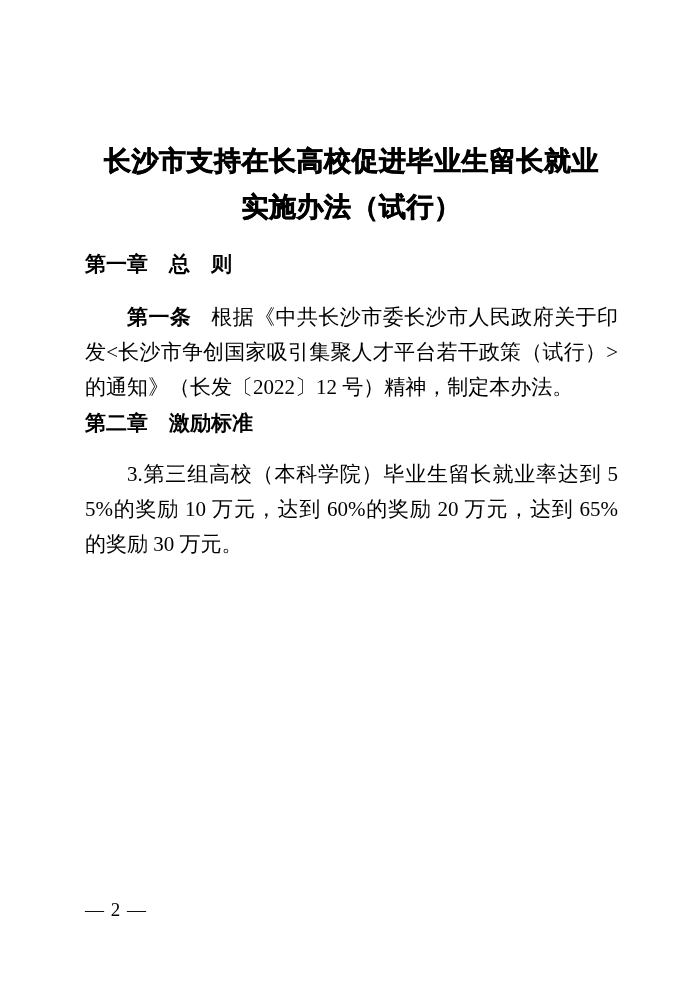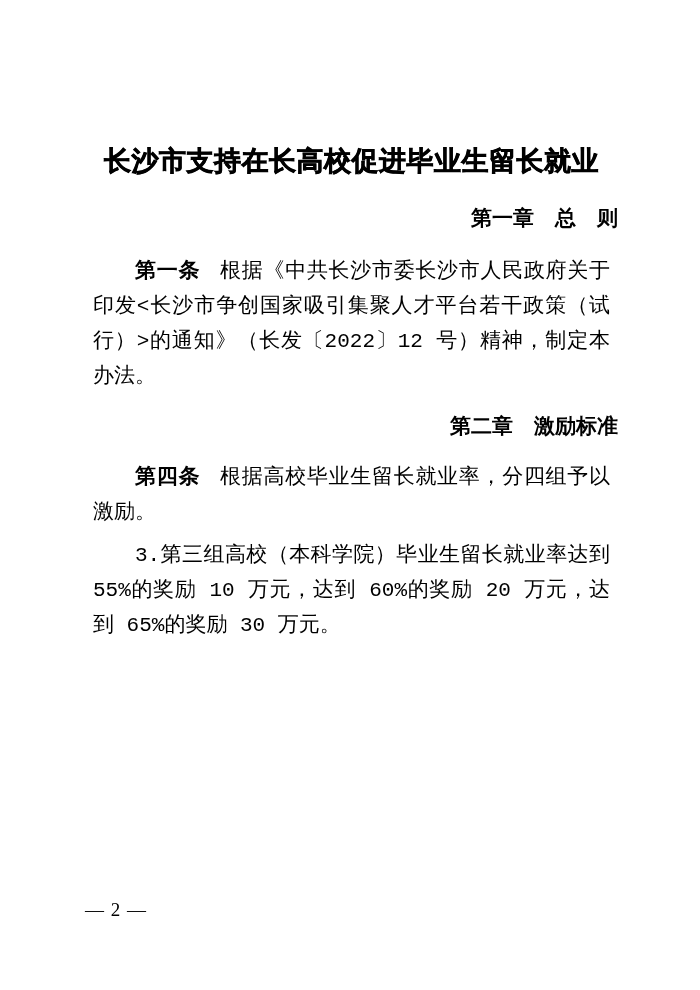--- a/index.html
+++ b/index.html
@@ -28,43 +28,42 @@
     line-height: 46px;
     font-weight: 700;
     -webkit-text-stroke: 0.6px #000000;
     letter-spacing: 0.5px;
   }
   .doc-title .title-line {
     display: block;
   }
   .chapter {
     margin: 18px 0 0 0;
-    text-align: right;
+    text-align: left;
     font-family: Liberation Serif, serif;
     font-size: 21px;
     line-height: 32px;
     font-weight: 700;
   }
   .chapter.chapter-2 {
-    margin-top: 16px;
+    margin-top: 2px;
   }
   .sec-body {
     margin-top: 20px;
   }
   .sec-body.sec-body-2 {
     margin-top: 18px;
   }
   .para {
-    margin: 8px;
+    margin: 0;
     font-size: 21px;
     line-height: 35px;
     text-align: justify;
     text-indent: 42px;
     word-break: break-all;
-    font-family: Liberation Mono, monospace;
   }
   .para .lbl {
     font-weight: 700;
     margin-right: 20px;
   }
   .page-number {
     position: absolute;
     left: 85px;
     top: 898px;
     font-size: 19px;
@@ -75,37 +74,35 @@
   }
 </style>
 </head>
 <body>
 
 <div class="page">
   <div class="content">
 
     <h1 class="doc-title">
       <span class="title-line">长沙市支持在长高校促进毕业生留长就业</span>
+      <span class="title-line">实施办法（试行）</span>
     </h1>
 
     <h2 class="chapter chapter-1">第一章　总　则</h2>
 
     <div class="sec-body sec-body-1">
       <p class="para">
         <span class="lbl">第一条</span><span>根据《中共长沙市委长沙市人民政府关于印发&lt;长沙市争创国家吸引集聚人才平台若干政策（试行）&gt;的通知》（长发〔2022〕12 号）精神，制定本办法。</span>
       </p>
     </div>
 
     <h2 class="chapter chapter-2">第二章　激励标准</h2>
 
     <div class="sec-body sec-body-2">
       <p class="para">
-        <span class="lbl">第四条</span><span>根据高校毕业生留长就业率，分四组予以激励。</span>
-      </p>
-      <p class="para">
         <span>3.第三组高校（本科学院）毕业生留长就业率达到 55%的奖励 10 万元，达到 60%的奖励 20 万元，达到 65%的奖励 30 万元。</span>
       </p>
     </div>
 
   </div>
 
   <div class="page-number">— 2 —</div>
 </div>
 
 </body></html>

